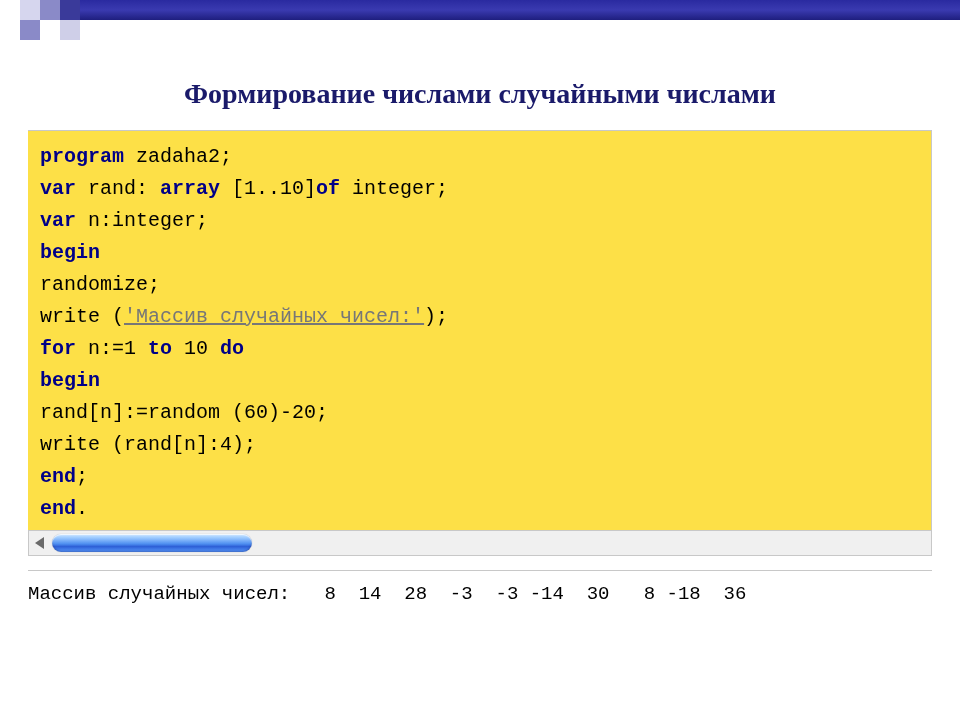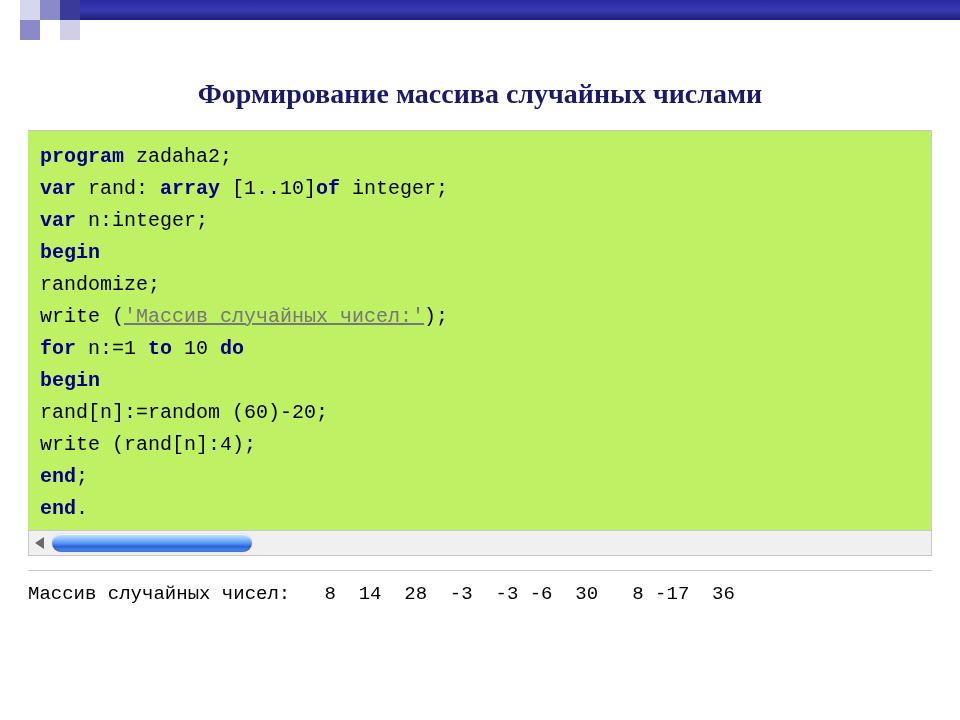--- a/index.html
+++ b/index.html
@@ -46,21 +46,21 @@
     text-align: center;
     margin: 38px 0 20px 0;
     font-family: "Times New Roman", Times, serif;
   }
 
   
   .code-area {
     margin: 0 28px 0 28px;
     border-top: 1px solid #c8c8c8;
     border-right: 1px solid #c8c8c8;
-    background: #bef264;
+    background: #fde047;
     padding: 10px 12px 6px 12px;
     font-family: "Courier New", Courier, monospace;
     font-size: 20px;
     line-height: 32px;
     color: #000;
     white-space: pre;
     height: 400px;
     box-sizing: border-box;
     overflow: hidden;
   }
@@ -118,24 +118,24 @@
 
 <div class="top-decor">
   <div class="square sq1"></div>
   <div class="square sq2"></div>
   <div class="square sq3"></div>
   <div class="square sq4"></div>
   <div class="square sq5"></div>
   <div class="bar"></div>
 </div>
 
-<div class="page-title">Формирование массива случайных числами</div>
+<div class="page-title">Формирование числами случайными числами</div>
 
 <div class="code-area" id="code-area"><div><span class="kw">program</span><span class="id"> zadaha2;</span></div><div><span class="kw">var</span><span class="id"> rand: </span><span class="kw">array</span><span class="id"> [1..10]</span><span class="kw">of</span><span class="id"> integer;</span></div><div><span class="kw">var</span><span class="id"> n:integer;</span></div><div><span class="kw">begin</span></div><div><span class="id">randomize;</span></div><div><span class="id">write (</span><span class="str">'Массив случайных чисел:'</span><span class="id">);</span></div><div><span class="kw">for</span><span class="id"> n:=1 </span><span class="kw">to</span><span class="id"> 10 </span><span class="kw">do</span></div><div><span class="kw">begin</span></div><div><span class="id">rand[n]:=random (60)-20;</span></div><div><span class="id">write (rand[n]:4);</span></div><div><span class="kw">end</span><span class="id">;</span></div><div><span class="kw">end</span><span class="id">.</span></div></div>
 
 <div class="scroll-row">
   <div class="scroll-arrow-left"></div>
   <div class="aqua-pill"></div>
 </div>
 
 <div class="divider"></div>
 
-<div class="output">Массив случайных чисел:   8  14  28  -3  -3 -6  30   8 -17  36</div>
+<div class="output">Массив случайных чисел:   8  14  28  -3  -3 -14  30   8 -18  36</div>
 
 </body></html>

